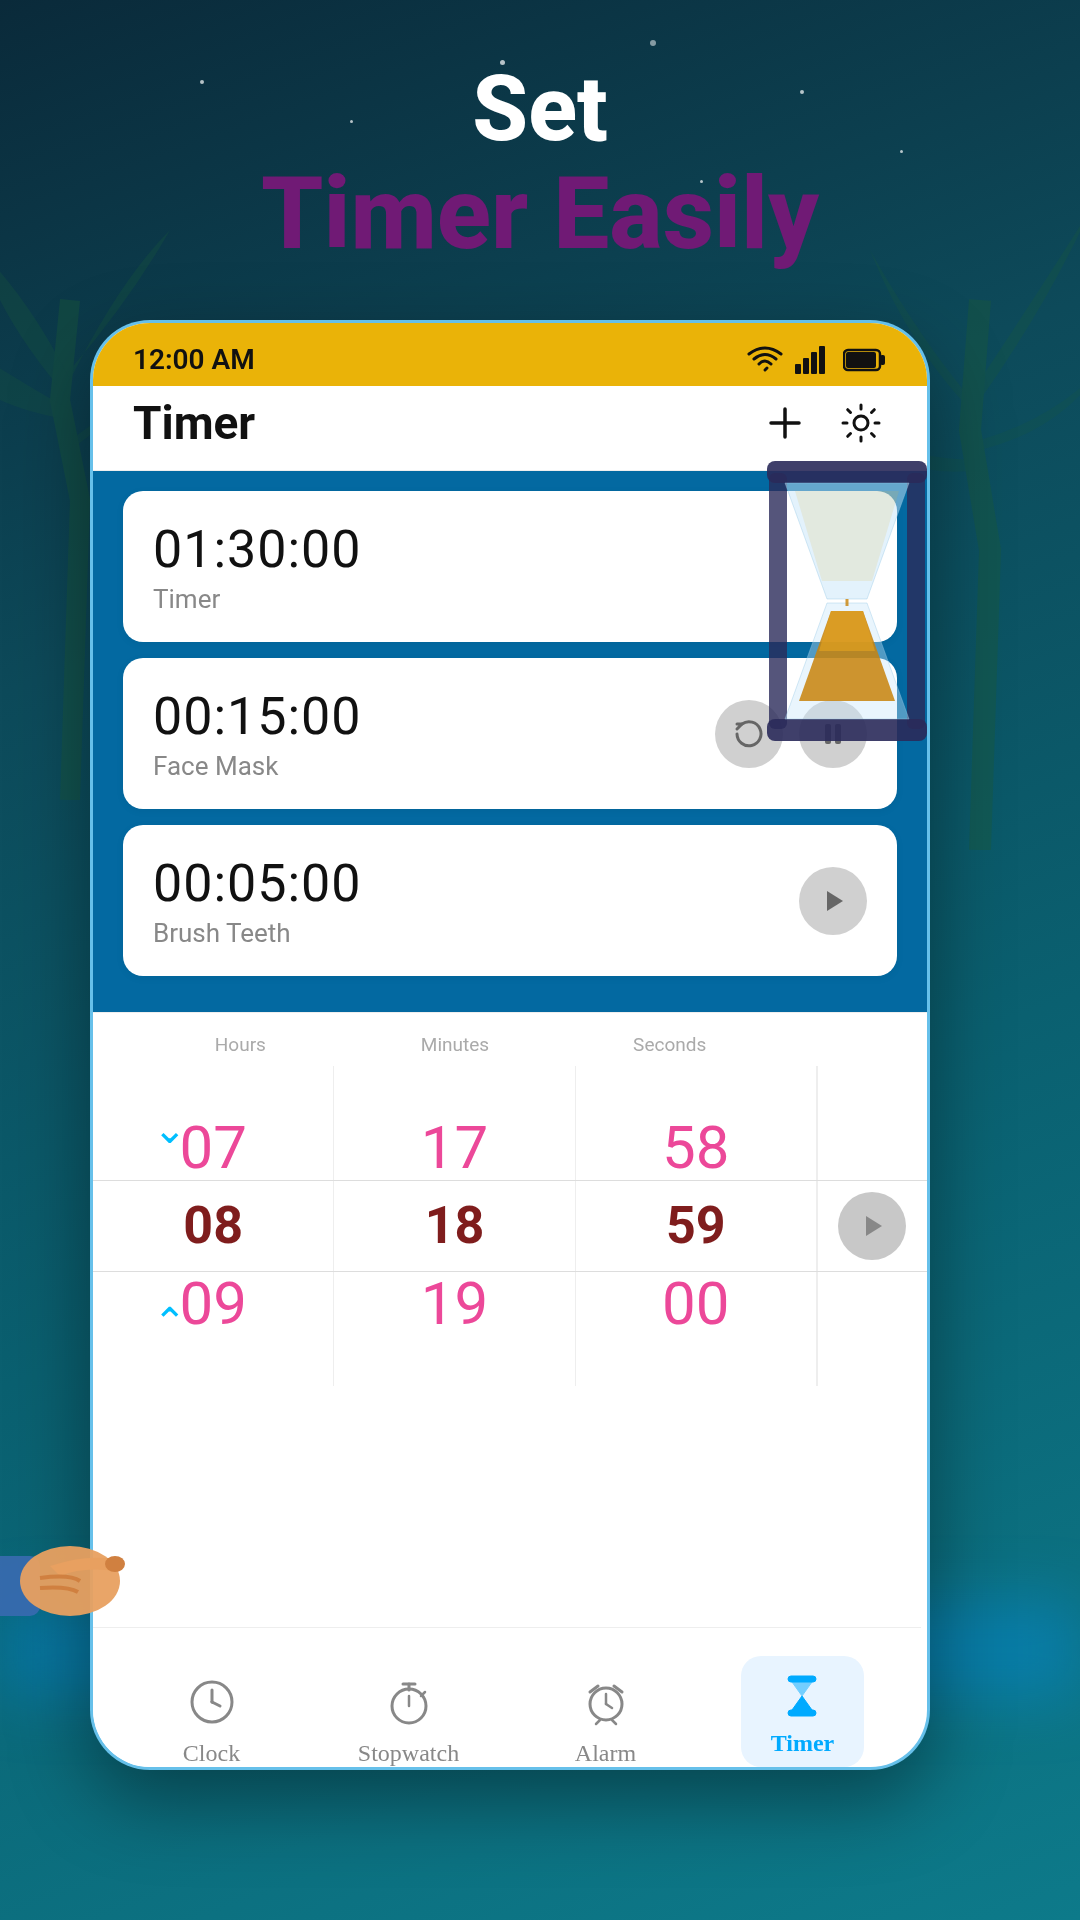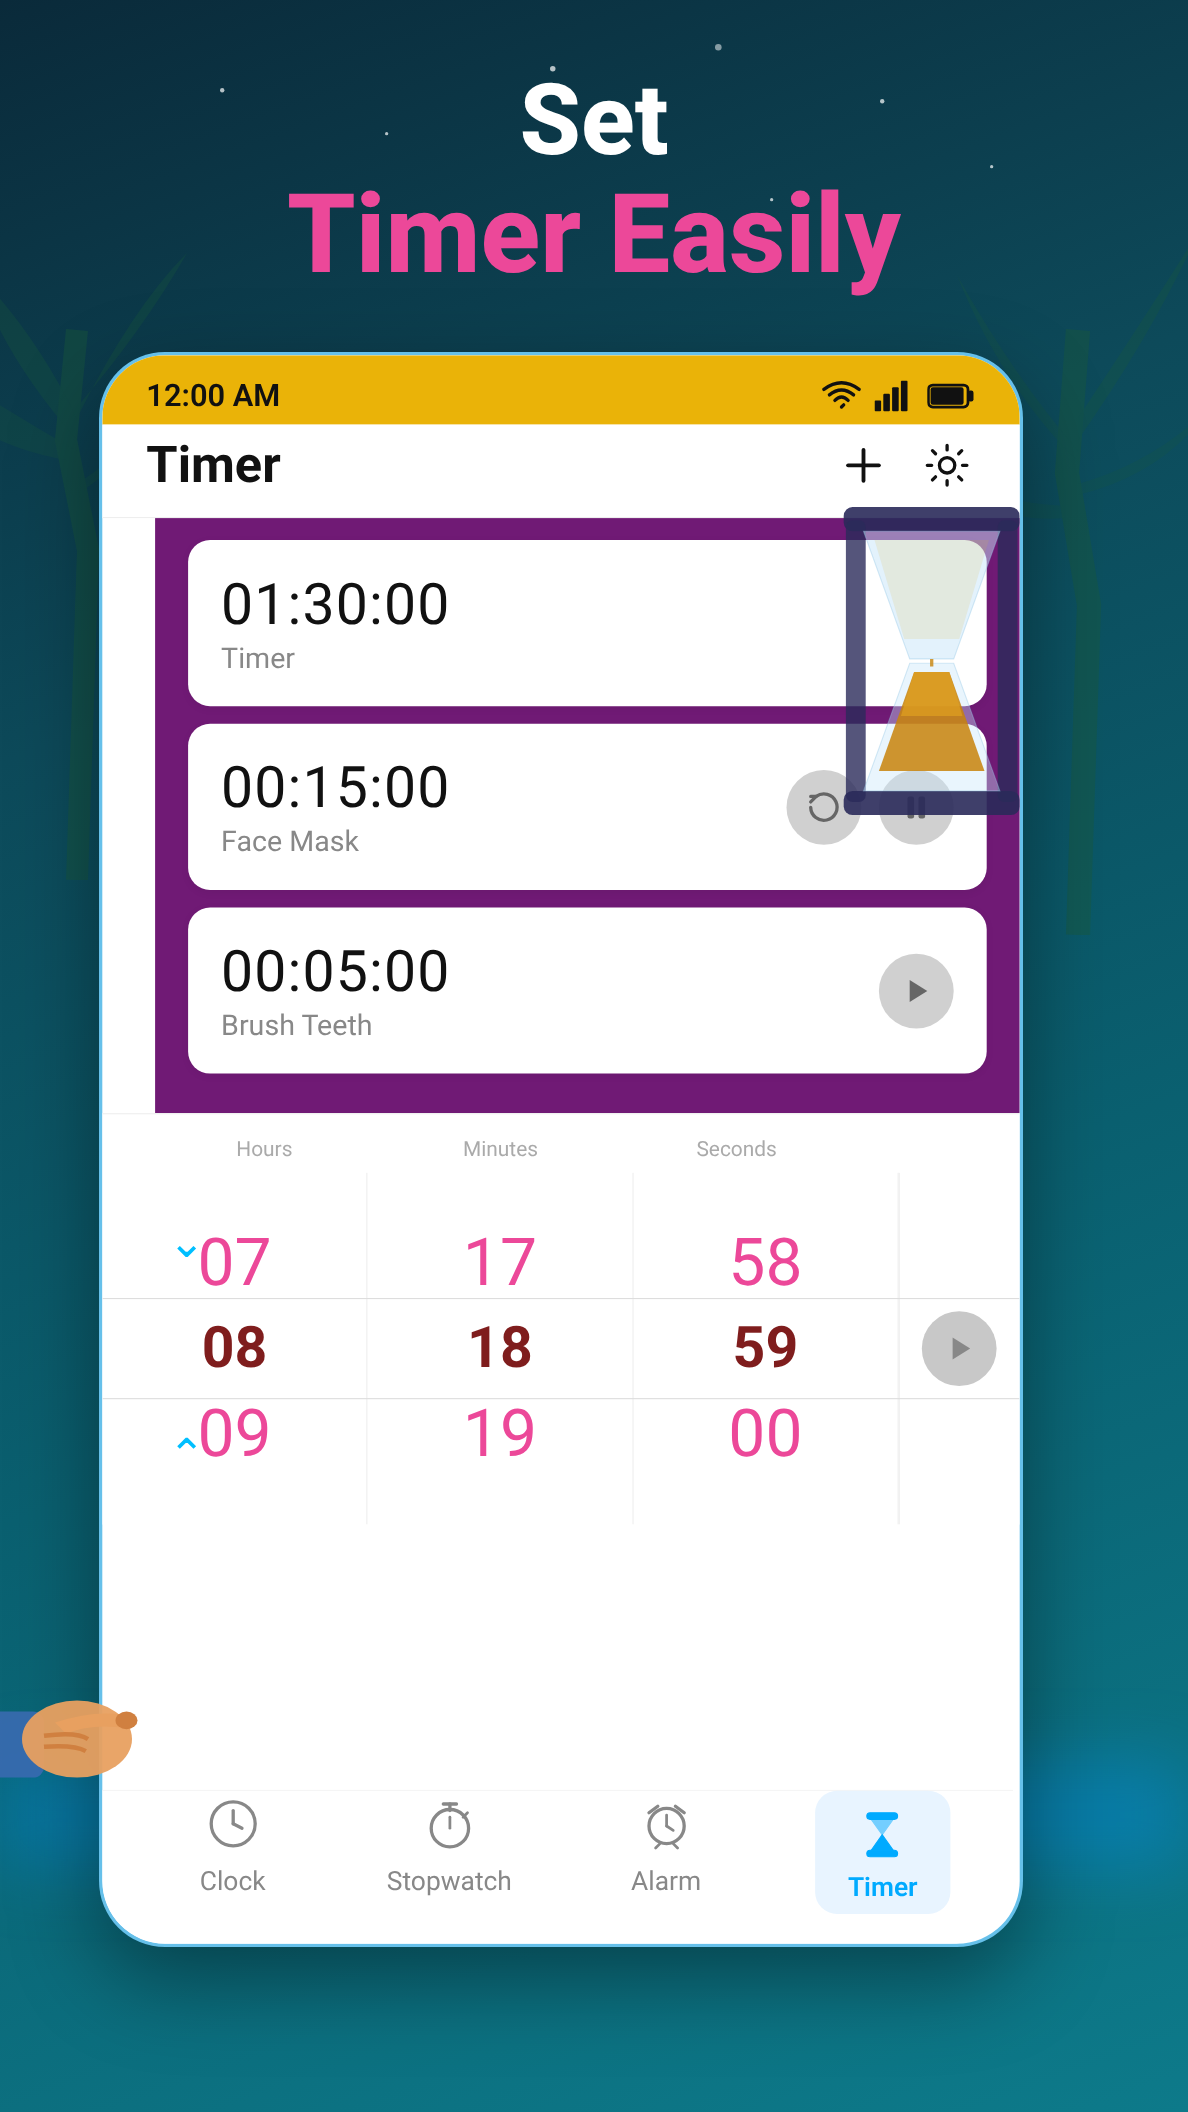--- a/index.html
+++ b/index.html
@@ -65,21 +65,21 @@
     .header-set {
       font-size: 90px;
       font-weight: 800;
       color: white;
       line-height: 1.1;
     }
 
     .header-timer {
       font-size: 100px;
       font-weight: 800;
-      color: #ec4899;
+      color: #701a75;
       line-height: 1.1;
     }
 
     
     .phone-container {
       position: absolute;
       top: 320px;
       left: 90px;
       right: 0px;
       width: 840px;
@@ -262,24 +262,25 @@
 
     
     .bottom-nav {
       position: absolute;
       bottom: 0;
       left: 0; right: 6px;
       height: 140px;
       background: white;
       border-top: 1px solid #eee;
       display: flex;
-      align-items: flex-start;
+      align-items: flex-end;
       justify-content: space-around;
       padding: 0 20px;
       border-radius: 0 0 57px 57px;
+      font-family: Liberation Serif, serif;
     }
 
     .nav-item {
       display: flex;
       flex-direction: column;
       align-items: center;
       gap: 8px;
       flex: 1;
       cursor: pointer;
     }
@@ -424,21 +425,21 @@
       </div>
       <div class="icon-btn">
         <svg width="44" height="44" viewBox="0 0 44 44" fill="none">
           <circle cx="22" cy="22" r="7" stroke="#111" stroke-width="3"></circle>
           <path d="M22 4 L22 8 M22 36 L22 40 M4 22 L8 22 M36 22 L40 22 M8.7 8.7 L11.5 11.5 M32.5 32.5 L35.3 35.3 M35.3 8.7 L32.5 11.5 M11.5 32.5 L8.7 35.3" stroke="#111" stroke-width="3" stroke-linecap="round"></path>
         </svg>
       </div>
     </div>
   </div>
 
-  <div style="background:#701a75; padding: 20px 30px; position: relative; margin-left: 48px;">
+  <div style="background:#0369a1; padding: 20px 30px; position: relative;">
 
     <div class="hourglass-decor">
       <svg viewBox="0 0 240 300" fill="none" xmlns="http://www.w3.org/2000/svg">
 
         <rect x="40" y="10" width="160" height="22" rx="8" fill="#2a2a5a" opacity="0.9"></rect>
 
         <rect x="40" y="268" width="160" height="22" rx="8" fill="#2a2a5a" opacity="0.9"></rect>
 
         <rect x="42" y="22" width="18" height="256" rx="6" fill="#2a2a5a" opacity="0.8"></rect>
 

